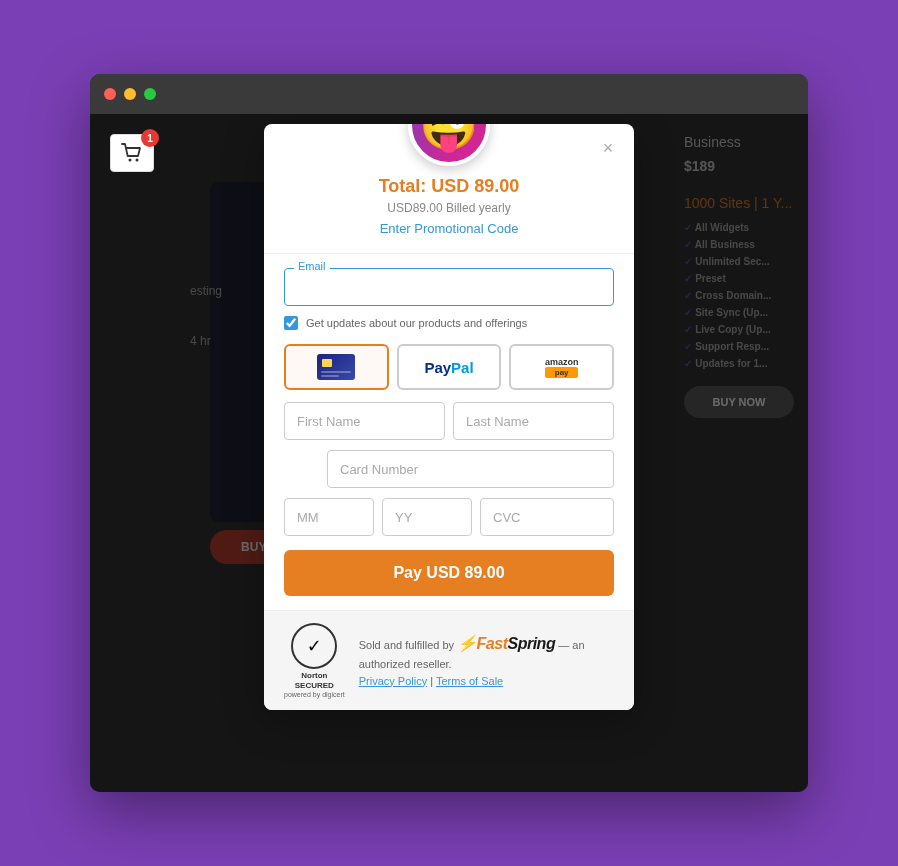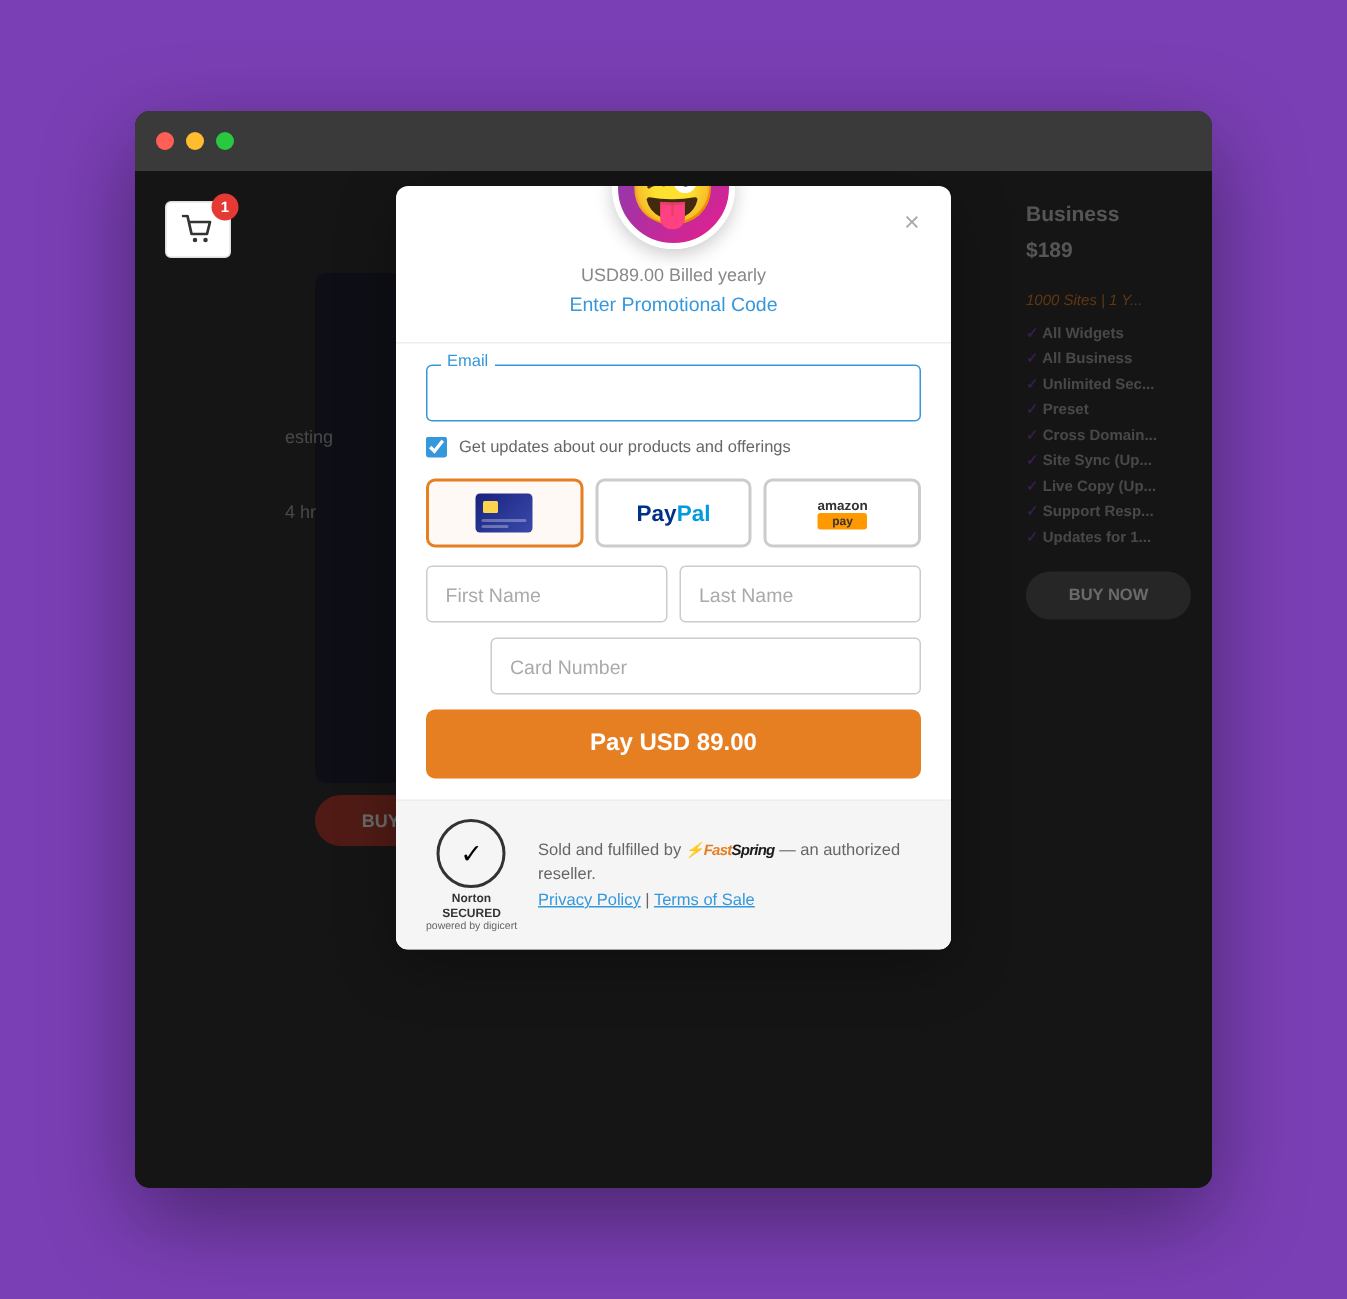--- a/index.html
+++ b/index.html
@@ -403,41 +403,40 @@
     .side-panel {
       position: absolute;
       right: 14px;
       top: 20px;
       width: 110px;
     }
 
     .side-title {
       color: #ccc;
       font-size: 14px;
-      font-weight: bold;
+      font-weight: normal;
       margin-bottom: 4px;
     }
 
     .side-price {
       color: #ccc;
       font-size: 32px;
       font-weight: bold;
       margin-bottom: 4px;
     }
 
     .side-price span {
       font-size: 14px;
       vertical-align: super;
     }
 
     .side-orange {
       color: #e67e22;
-      font-size: 10px;
+      font-size: 14px;
       margin-bottom: 8px;
-      font-style: italic;
     }
 
     .side-feature {
       color: #aaa;
       font-size: 10px;
       line-height: 1.7;
       font-weight: bold;
     }
 
     .side-feature::before {
@@ -573,20 +572,21 @@
         <button class="modal-close">
           <span>×</span>
         </button>
 
         <div class="modal-header">
           <div class="avatar-wrap">
             <div class="avatar-circle">
               <span class="avatar-emoji">😜</span>
             </div>
           </div>
+          <div class="total-label">Total: USD 89.00</div>
           <div class="billed-label">USD89.00 Billed yearly</div>
           <a class="promo-link">Enter Promotional Code</a>
         </div>
 
         <div class="modal-body">
           
           <div class="field-wrap">
             <span class="field-label">Email</span>
             <input type="email" class="field-input" placeholder="" style="">
           </div>
@@ -627,41 +627,46 @@
             <input type="text" class="field-input plain" placeholder="First Name" style="">
             <input type="text" class="field-input plain" placeholder="Last Name" style="">
           </div>
 
           
           <div class="field-wrap" style="margin-bottom:10px;padding-left:43px;">
             <input type="text" class="field-input plain" placeholder="Card Number" style="">
           </div>
 
           
+          <div class="date-row">
+            <input type="text" class="field-input plain" style="max-width: 90px;" placeholder="MM">
+            <input type="text" class="field-input plain" style="max-width: 90px;" placeholder="YY">
+            <input type="text" class="field-input plain" placeholder="CVC" style="">
+          </div>
 
           
           <button class="pay-btn">Pay USD 89.00</button>
         </div>
 
         <div class="modal-footer">
 
           <div class="norton-badge">
             <div class="norton-circle">
               <span style="font-size:18px;">✓</span>
             </div>
             <div class="norton-text">
               <span>Norton</span><br>
               <span>SECURED</span>
             </div>
             <div class="norton-subtext">powered by digicert</div>
           </div>
 
           <div class="footer-info">
             <span>Sold and fulfilled by</span>
-            <span style="font-weight:900; font-size:10px; font-style:italic; letter-spacing:-0.5px;"> ⚡<span style="color:#e67e22; font-weight:900;">Fast</span><span style="color:#1a1a1a; font-weight:900;">Spring</span></span>
+            <span style="font-weight:900; font-size:16px; font-style:italic; letter-spacing:-0.5px;"> ⚡<span style="color:#e67e22; font-weight:900;">Fast</span><span style="color:#1a1a1a; font-weight:900;">Spring</span></span>
             <span>— an authorized reseller.</span><br>
             <span class="footer-links">Privacy Policy</span>
             <span>|</span>
             <span class="footer-links">Terms of Sale</span>
           </div>
         </div>
       </div>
     </div>
   </div>
 </div>

